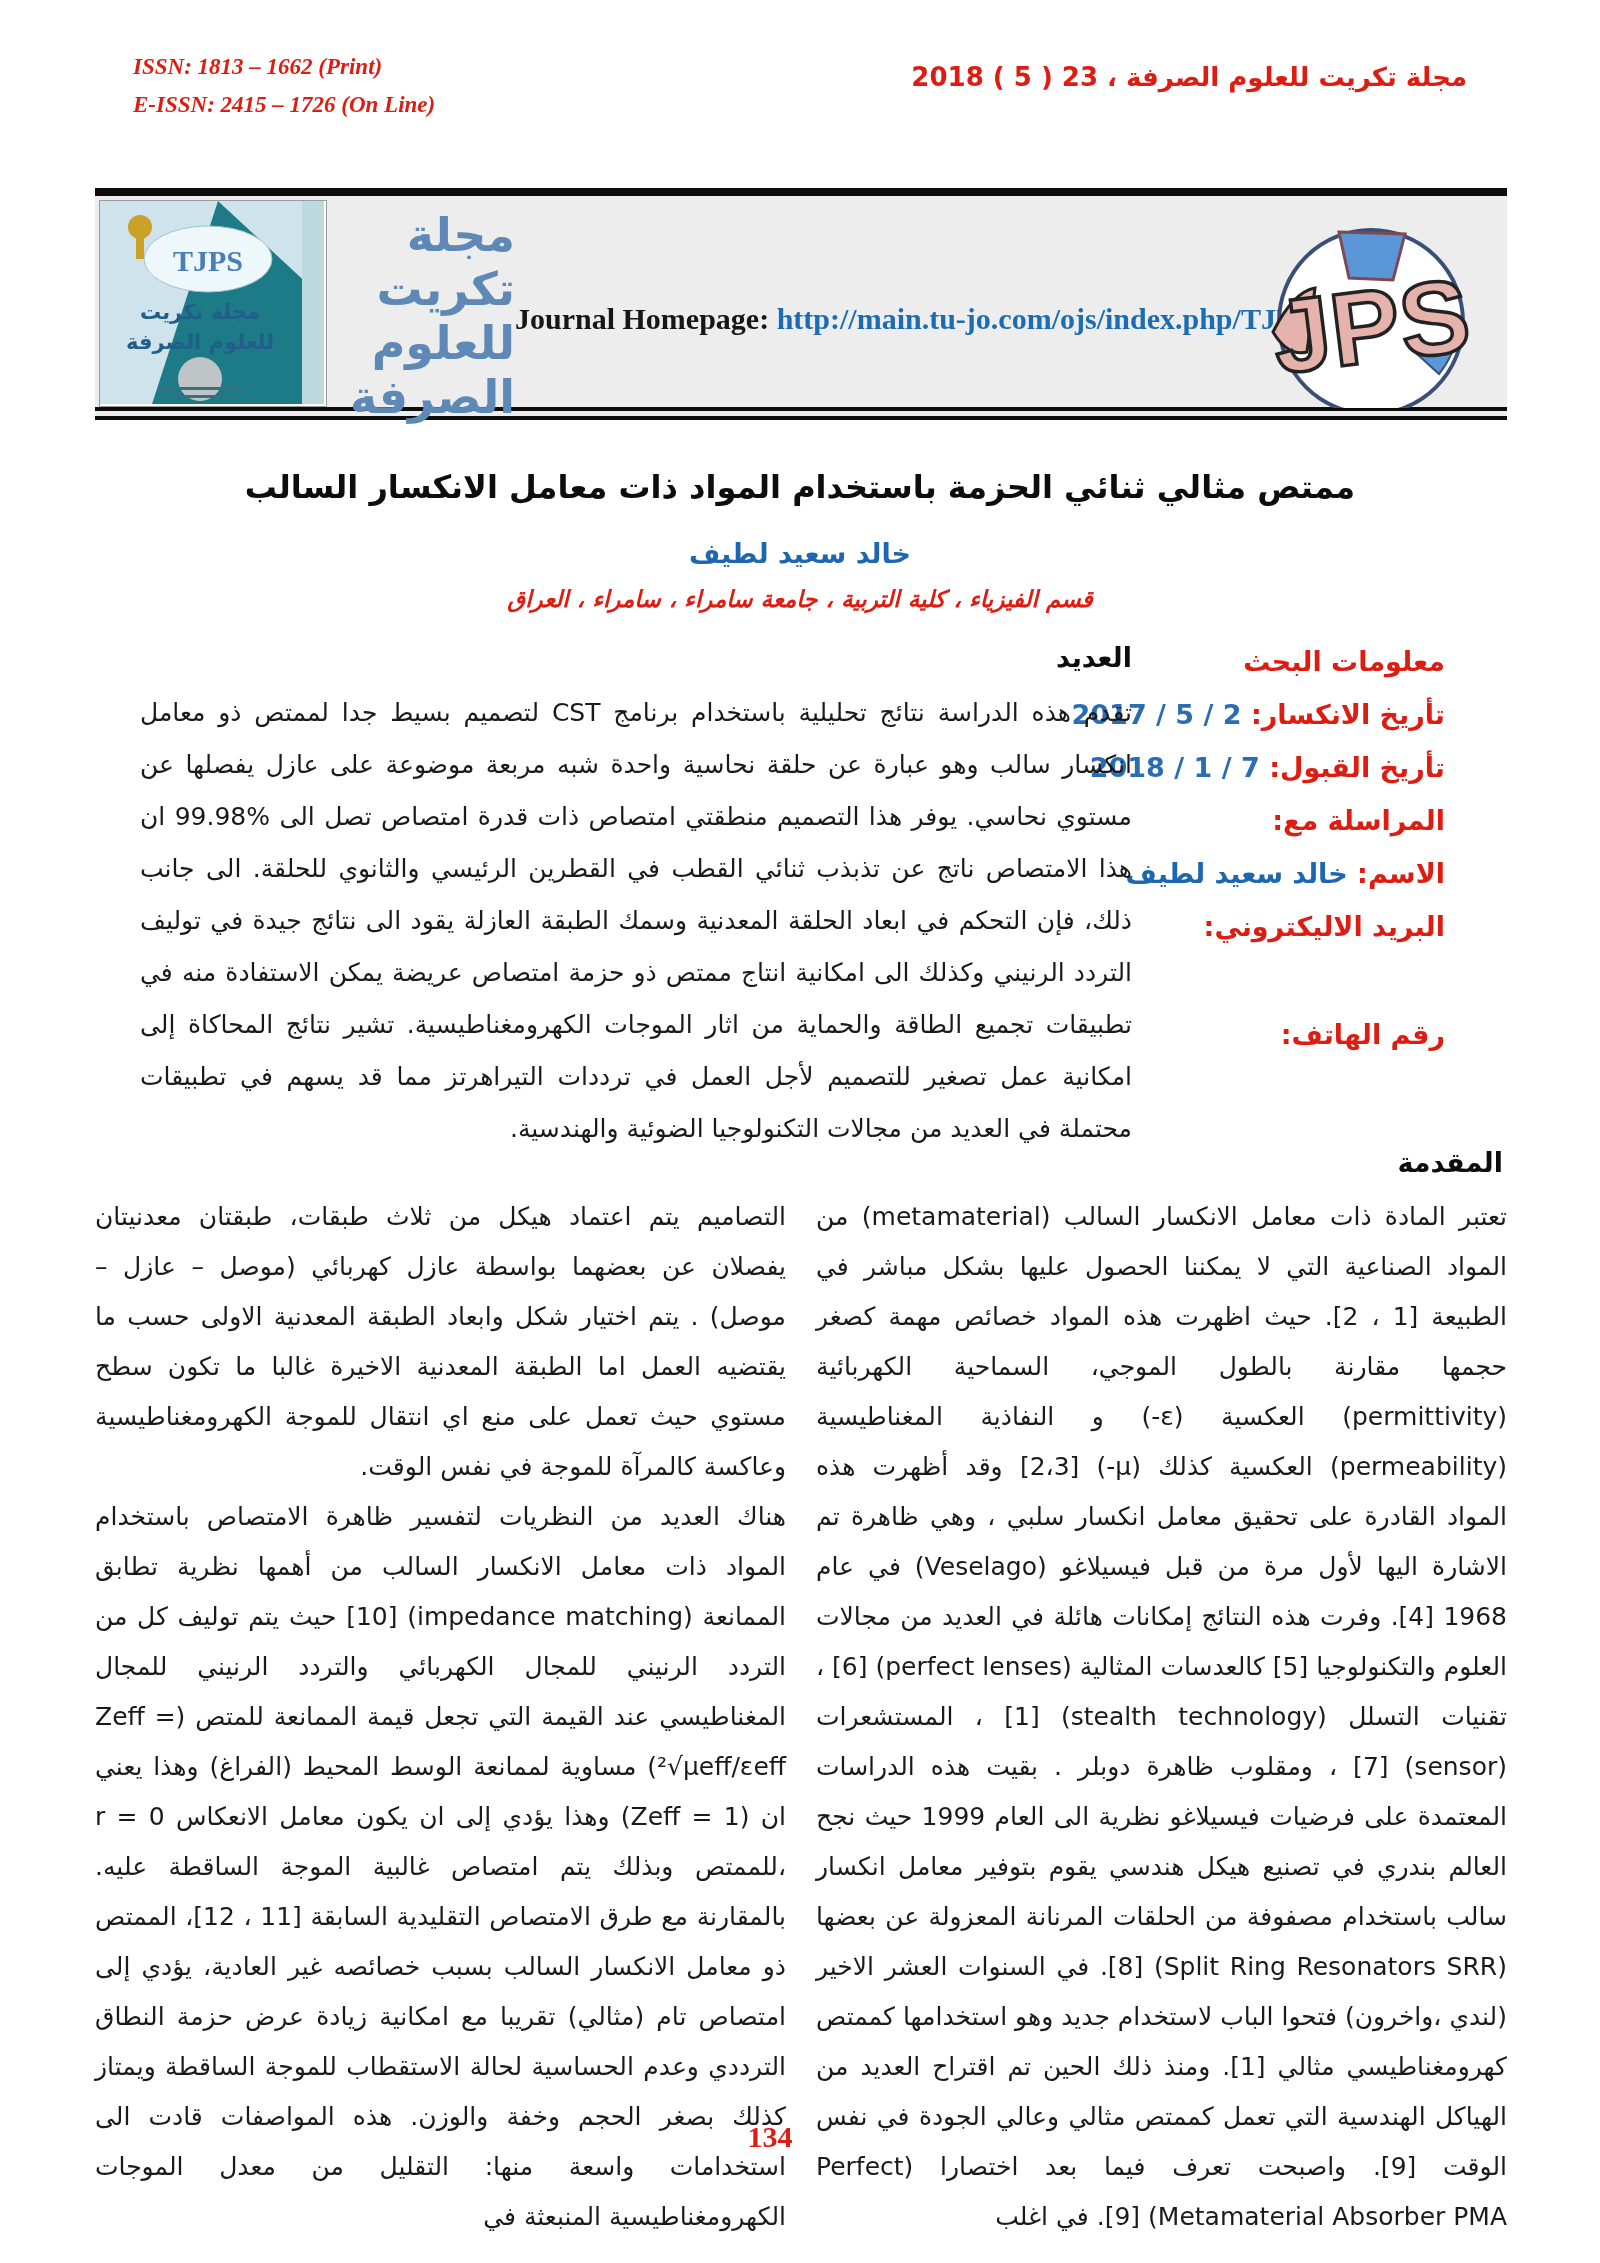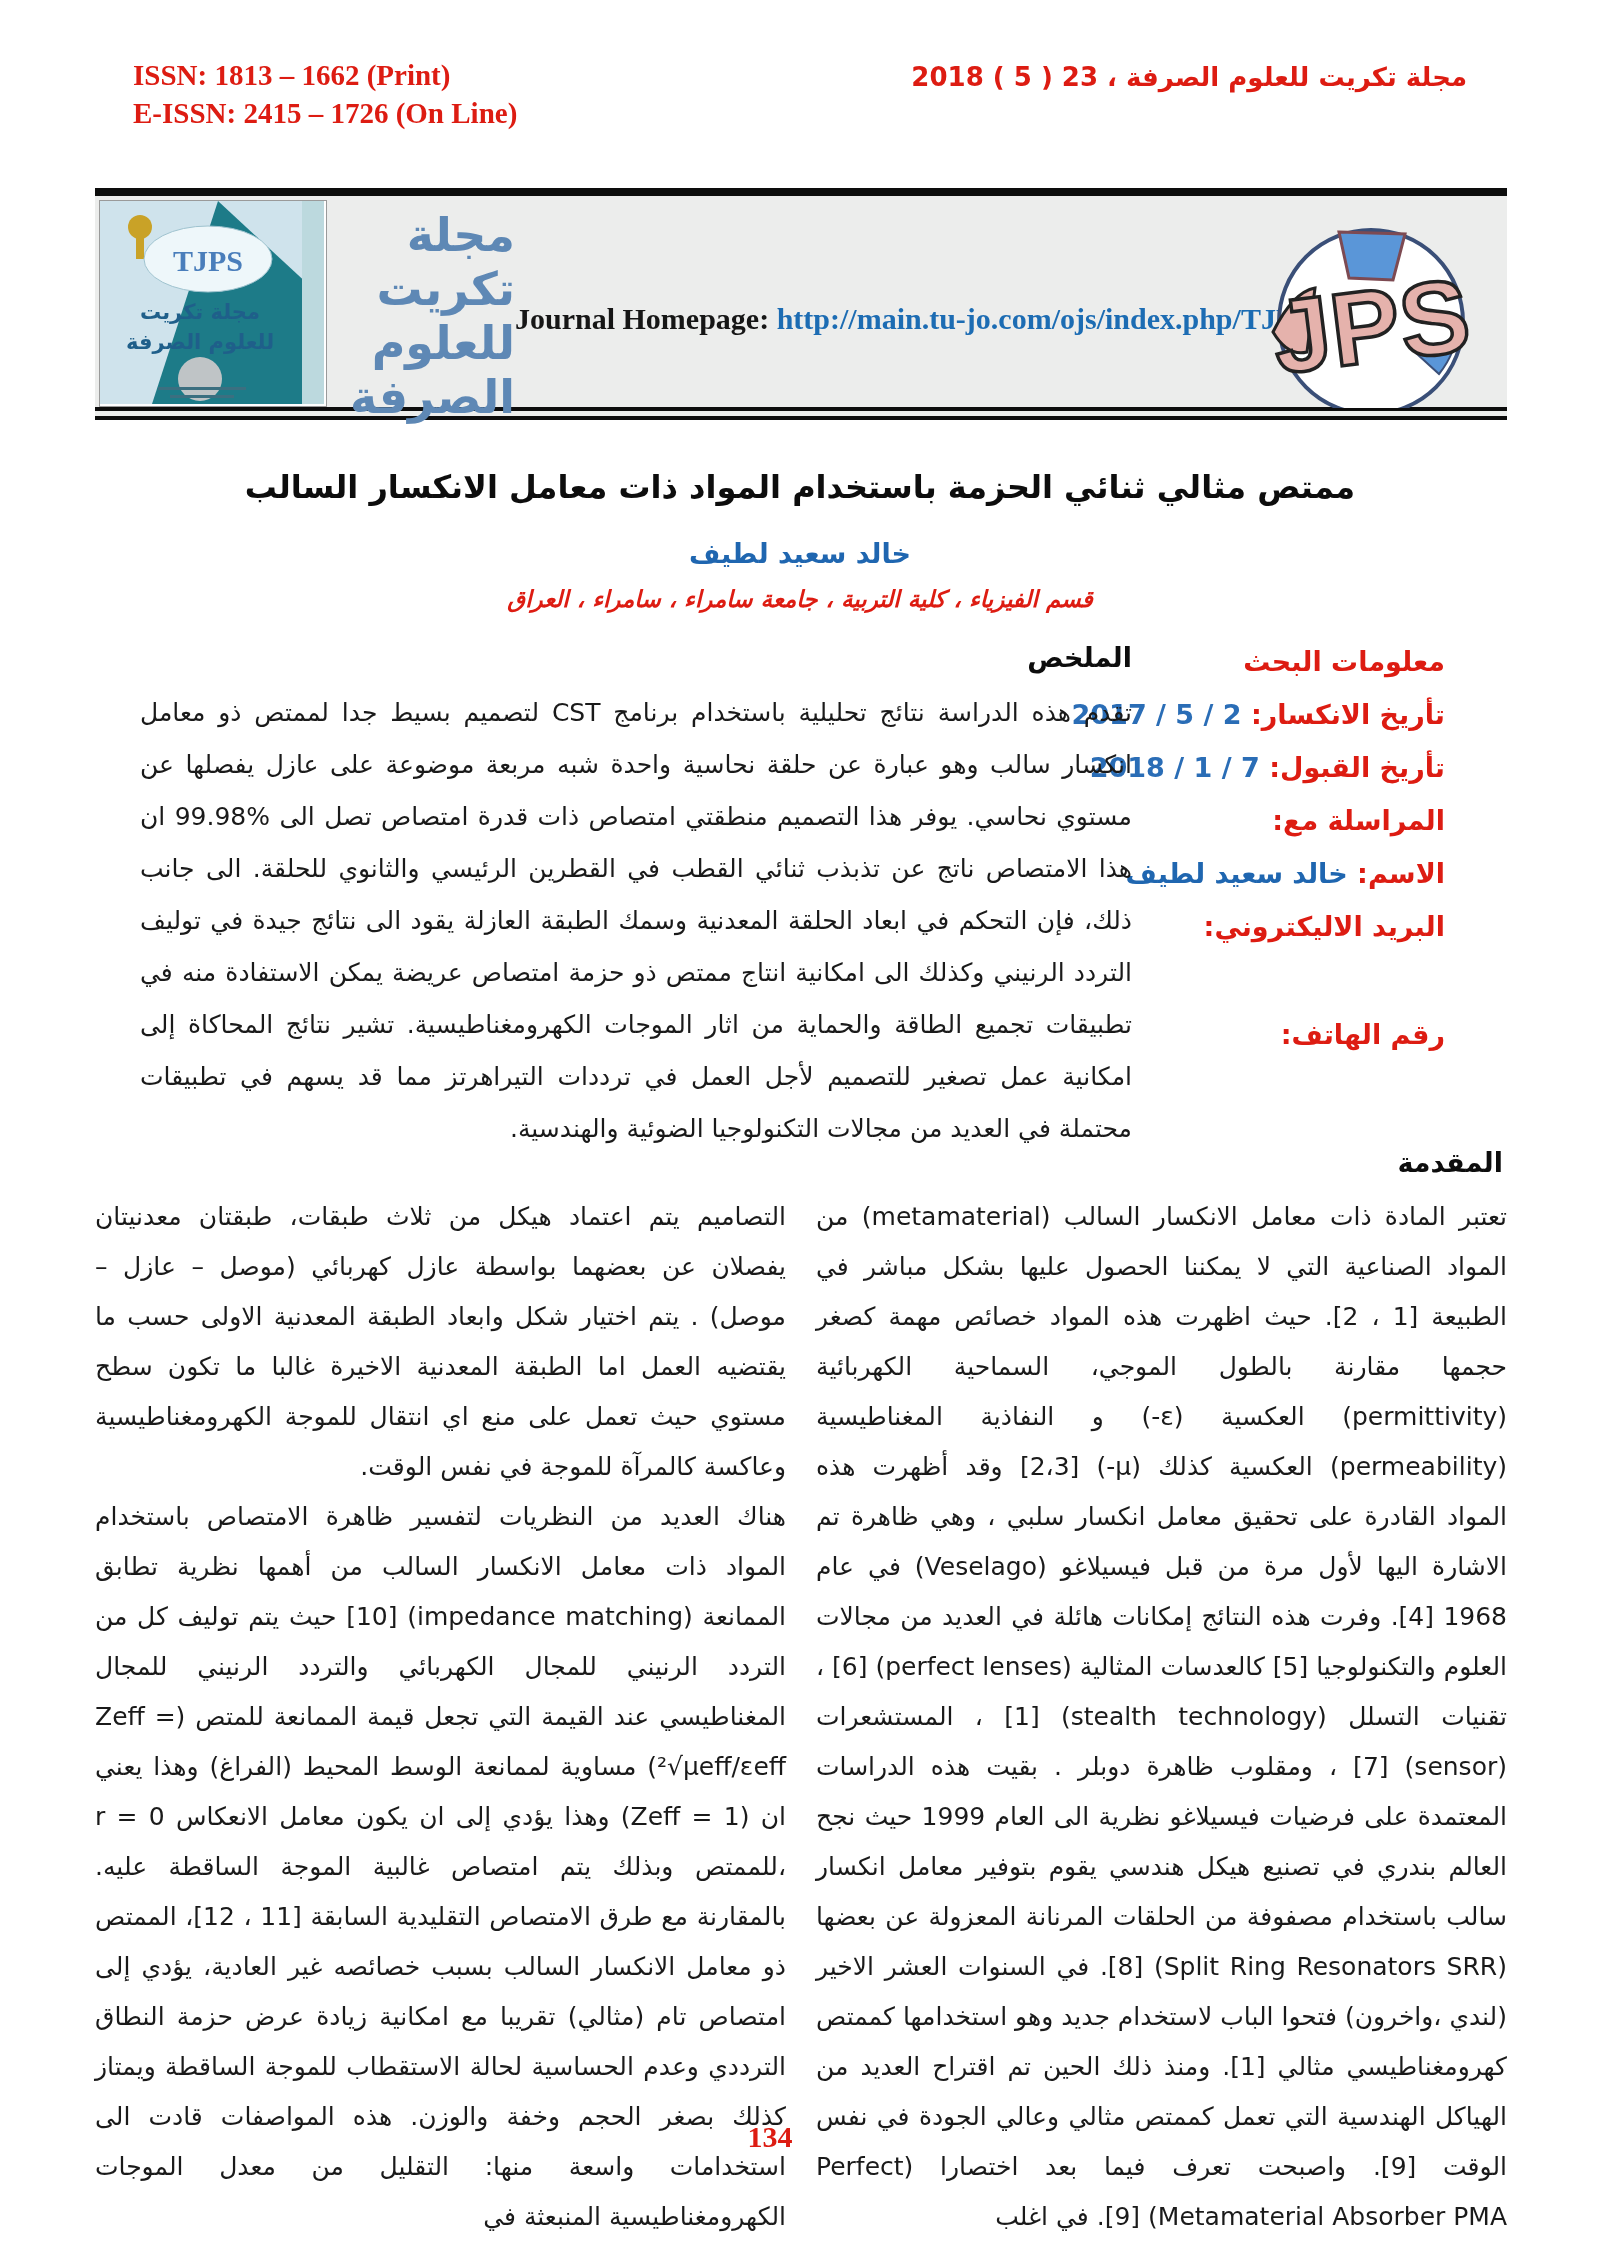--- a/index.html
+++ b/index.html
@@ -11,23 +11,23 @@
     --banner-bg:#ecedec;
     --ink:#161616;
   }
   html,body{margin:0;padding:0;}
   body{
     width:1600px;height:2263px;position:relative;background:#ffffff;
     font-family:"DejaVu Sans", sans-serif;color:var(--ink);
   }
   
   .hdr-left{
-    position:absolute;left:133px;top:56px;color:var(--red);
-    font-family:"Liberation Serif", serif;font-weight:bold;
-    font-size:29px;line-height:38px;white-space:nowrap;
+    position:absolute;left:133px;top:48px;color:var(--red);
+    font-family:"Liberation Serif", serif;font-style:italic;font-weight:bold;
+    font-size:23px;line-height:38px;white-space:nowrap;
   }
   .hdr-right{
     position:absolute;right:133px;top:62px;color:var(--red);
     direction:rtl;font-weight:bold;font-size:26px;white-space:nowrap;
   }
   
   .banner{
     position:absolute;left:95px;top:188px;width:1412px;height:232px;
     box-sizing:border-box;background:var(--banner-bg);
     border-top:8px solid #0d0d0d;border-bottom:13px double #0d0d0d;
@@ -149,21 +149,21 @@
   <div class="row first">معلومات البحث</div>
   <div class="row"><span>تأريخ الانكسار: </span><span class="info-value">2 / 5 / 2017</span></div>
   <div class="row"><span>تأريخ القبول: </span><span class="info-value">7 / 1 / 2018</span></div>
   <div class="row">المراسلة مع:</div>
   <div class="row"><span>الاسم: </span><span class="info-name">خالد سعيد لطيف</span></div>
   <div class="row">البريد الاليكتروني:</div>
   <div class="row gap-xl">رقم الهاتف:</div>
 </div>
 
 <div class="abstract">
-  <h2>الملخص</h2>
+  <h2>العديد</h2>
   <p>تقدم هذه الدراسة نتائج تحليلية باستخدام برنامج CST لتصميم بسيط جدا لممتص ذو معامل انكسار سالب وهو عبارة عن حلقة نحاسية واحدة شبه مربعة  موضوعة على عازل يفصلها عن مستوي نحاسي. يوفر هذا التصميم منطقتي امتصاص ذات قدرة امتصاص تصل الى %99.98 ان هذا الامتصاص ناتج عن تذبذب ثنائي القطب في القطرين الرئيسي والثانوي للحلقة. الى جانب ذلك، فإن التحكم في ابعاد الحلقة المعدنية وسمك الطبقة العازلة يقود الى نتائج جيدة في توليف التردد الرنيني وكذلك الى امكانية انتاج ممتص ذو حزمة امتصاص عريضة يمكن الاستفادة منه في تطبيقات تجميع الطاقة والحماية من اثار الموجات الكهرومغناطيسية. تشير نتائج المحاكاة إلى امكانية عمل تصغير للتصميم لأجل العمل في ترددات التيراهرتز مما قد يسهم في تطبيقات محتملة في العديد من مجالات التكنولوجيا الضوئية والهندسية.</p>
 </div>
 
 <div class="intro-heading">المقدمة</div>
 <div class="intro-cols">
   <div class="intro-col">
     <p>تعتبر المادة ذات معامل الانكسار السالب (metamaterial) من المواد الصناعية التي لا يمكننا الحصول عليها بشكل مباشر في الطبيعة [1 ، 2]. حيث اظهرت هذه المواد خصائص مهمة كصغر حجمها مقارنة بالطول الموجي، السماحية الكهربائية (permittivity) العكسية (ε-) و النفاذية المغناطيسية (permeability) العكسية كذلك (μ-) [2،3] وقد أظهرت هذه المواد القادرة على تحقيق معامل انكسار سلبي ، وهي ظاهرة تم الاشارة اليها لأول مرة من قبل فيسيلاغو (Veselago) في عام 1968 [4].  وفرت هذه النتائج إمكانات هائلة في العديد من مجالات العلوم والتكنولوجيا [5] كالعدسات المثالية (perfect lenses) [6] ، تقنيات التسلل (stealth technology) [1] ، المستشعرات (sensor) [7] ، ومقلوب ظاهرة دوبلر . بقيت هذه الدراسات المعتمدة على فرضيات فيسيلاغو نظرية الى العام 1999 حيث نجح العالم بندري في تصنيع هيكل هندسي يقوم بتوفير معامل انكسار سالب باستخدام مصفوفة من الحلقات المرنانة المعزولة عن بعضها (Split Ring Resonators SRR) [8]. في السنوات العشر الاخير (لندي ،واخرون) فتحوا الباب لاستخدام جديد وهو استخدامها كممتص كهرومغناطيسي مثالي [1]. ومنذ ذلك الحين تم اقتراح العديد من الهياكل الهندسية التي تعمل كممتص مثالي وعالي الجودة في نفس الوقت [9]. واصبحت تعرف فيما بعد اختصارا (Perfect Metamaterial Absorber PMA) [9]. في اغلب</p>
   </div>
   <div class="intro-col">
     <p>التصاميم يتم اعتماد هيكل من ثلاث طبقات، طبقتان معدنيتان يفصلان عن بعضهما بواسطة عازل كهربائي  (موصل – عازل – موصل) . يتم اختيار شكل وابعاد الطبقة المعدنية الاولى حسب ما يقتضيه العمل اما الطبقة المعدنية الاخيرة غالبا ما تكون سطح مستوي حيث تعمل على منع اي انتقال للموجة الكهرومغناطيسية وعاكسة كالمرآة للموجة في نفس الوقت.</p>

